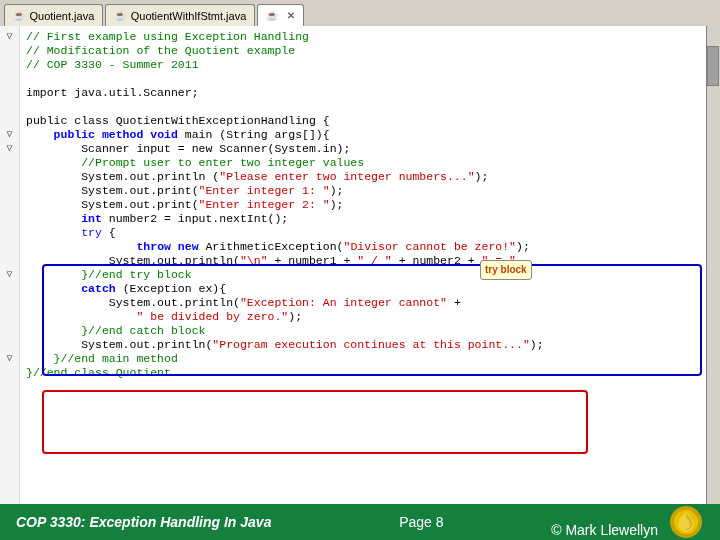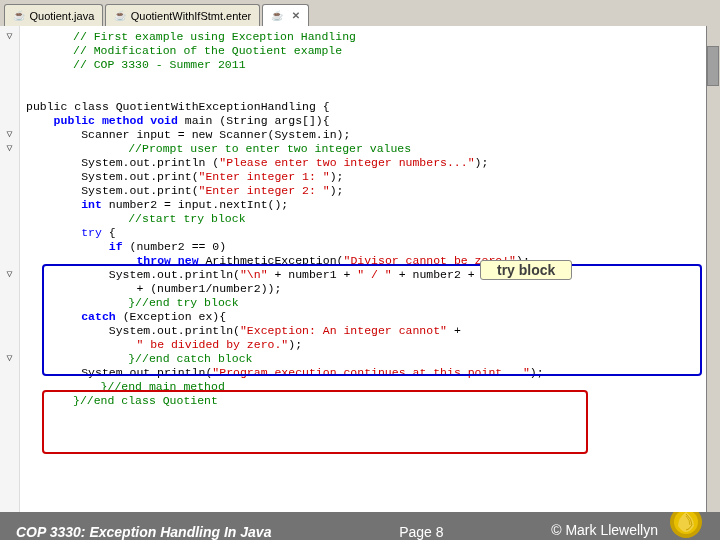--- a/index.html
+++ b/index.html
@@ -107,21 +107,21 @@
       position: relative;
       overflow: hidden;
     }
 
     .code-line {
       height: 14px;
       white-space: nowrap;
       position: relative;
     }
 
-    .comment { color: #007f00; margin-left: 47px; }
+    .comment { color: #007f00; }
     .normal { color: #000000; }
 
     
     .try-block-box {
       position: absolute;
       border: 2px solid #0000cc;
       border-radius: 4px;
       pointer-events: none;
       z-index: 2;
     }
@@ -134,34 +134,34 @@
       pointer-events: none;
       z-index: 2;
     }
 
     
     .annotation-label {
       position: absolute;
       background: #ffffd0;
       border: 1px solid #888;
       border-radius: 3px;
-      padding: 2px 16px;
-      font-size: 14px;
+      padding: 2px 4px;
+      font-size: 10px;
       font-family: Arial, sans-serif;
       font-weight: bold;
-      color: #404040;
+      color: #c2410c;
       z-index: 10;
     }
 
     
     .footer-bar {
-      height: 28px;
-      background: #737373;
-      display: flex;
-      align-items: flex-end;
+      height: 36px;
+      background: #15803d;
+      display: flex;
+      align-items: center;
       justify-content: space-between;
       padding: 0 16px;
       flex-shrink: 0;
     }
 
     .footer-left {
       color: #ffffff;
       font-family: Arial, sans-serif;
       font-size: 14px;
       font-style: italic;
@@ -211,21 +211,21 @@
 
 <div class="window">
 
   <div class="tab-bar">
     <div class="tab">
       <span class="tab-icon">☕</span>
       <span>Quotient.java</span>
     </div>
     <div class="tab">
       <span class="tab-icon">☕</span>
-      <span>QuotientWithIfStmt.enter</span>
+      <span>QuotientWithIfStmt.java</span>
     </div>
     <div class="tab active">
       <span class="tab-icon">☕</span>
       <span class="close-btn">✕</span>
     </div>
   </div>
 
   <div class="editor-area">
 
     <div class="line-numbers">
@@ -259,35 +259,33 @@
       <div class="line-num"> </div>
       <div class="line-num"> </div>
       <div class="line-num"> </div>
     </div>
 
     <div class="code-content">
       <div class="code-line comment">// First example using Exception Handling</div>
       <div class="code-line comment">// Modification of the Quotient example</div>
       <div class="code-line comment">// COP 3330 - Summer 2011</div>
       <div class="code-line">&nbsp;</div>
+      <div class="code-line normal">import java.util.Scanner;</div>
       <div class="code-line">&nbsp;</div>
       <div class="code-line normal">public class QuotientWithExceptionHandling {</div>
       <div class="code-line normal">&nbsp;&nbsp;&nbsp;&nbsp;<span style="color:#0000ff;font-weight:bold">public method void</span> main (String args[]){</div>
       <div class="code-line normal">&nbsp;&nbsp;&nbsp;&nbsp;&nbsp;&nbsp;&nbsp;&nbsp;Scanner input = new Scanner(System.in);</div>
       <div class="code-line comment">&nbsp;&nbsp;&nbsp;&nbsp;&nbsp;&nbsp;&nbsp;&nbsp;//Prompt user to enter two integer values</div>
       <div class="code-line normal">&nbsp;&nbsp;&nbsp;&nbsp;&nbsp;&nbsp;&nbsp;&nbsp;System.out.println (<span style="color:#cc0000">"Please enter two integer numbers..."</span>);</div>
       <div class="code-line normal">&nbsp;&nbsp;&nbsp;&nbsp;&nbsp;&nbsp;&nbsp;&nbsp;System.out.print(<span style="color:#cc0000">"Enter integer 1: "</span>);</div>
       <div class="code-line normal">&nbsp;&nbsp;&nbsp;&nbsp;&nbsp;&nbsp;&nbsp;&nbsp;System.out.print(<span style="color:#cc0000">"Enter integer 2: "</span>);</div>
       <div class="code-line normal">&nbsp;&nbsp;&nbsp;&nbsp;&nbsp;&nbsp;&nbsp;&nbsp;<span style="color:#0000ff;font-weight:bold">int</span> number2 = input.nextInt();</div>
-      <div class="code-line comment">&nbsp;&nbsp;&nbsp;&nbsp;&nbsp;&nbsp;&nbsp;&nbsp;//start try block</div>
       <div class="code-line normal">&nbsp;&nbsp;&nbsp;&nbsp;&nbsp;&nbsp;&nbsp;&nbsp;<span style="color:#0000ff;font-weight:normal">try</span> {</div>
-      <div class="code-line normal">&nbsp;&nbsp;&nbsp;&nbsp;&nbsp;&nbsp;&nbsp;&nbsp;&nbsp;&nbsp;&nbsp;&nbsp;<span style="color:#0000ff;font-weight:bold">if</span> (number2 == 0)</div>
       <div class="code-line normal">&nbsp;&nbsp;&nbsp;&nbsp;&nbsp;&nbsp;&nbsp;&nbsp;&nbsp;&nbsp;&nbsp;&nbsp;&nbsp;&nbsp;&nbsp;&nbsp;<span style="color:#0000ff;font-weight:bold">throw new</span> ArithmeticException(<span style="color:#cc0000">"Divisor cannot be zero!"</span>);</div>
       <div class="code-line normal">&nbsp;&nbsp;&nbsp;&nbsp;&nbsp;&nbsp;&nbsp;&nbsp;&nbsp;&nbsp;&nbsp;&nbsp;System.out.println(<span style="color:#cc0000">"\n"</span> + number1 + <span style="color:#cc0000">" / "</span> + number2 + <span style="color:#cc0000">" = "</span></div>
-      <div class="code-line normal">&nbsp;&nbsp;&nbsp;&nbsp;&nbsp;&nbsp;&nbsp;&nbsp;&nbsp;&nbsp;&nbsp;&nbsp;&nbsp;&nbsp;&nbsp;&nbsp;+ (number1/number2));</div>
       <div class="code-line comment">&nbsp;&nbsp;&nbsp;&nbsp;&nbsp;&nbsp;&nbsp;&nbsp;}//end try block</div>
       <div class="code-line normal">&nbsp;&nbsp;&nbsp;&nbsp;&nbsp;&nbsp;&nbsp;&nbsp;<span style="color:#0000ff;font-weight:bold">catch</span> (Exception ex){</div>
       <div class="code-line normal">&nbsp;&nbsp;&nbsp;&nbsp;&nbsp;&nbsp;&nbsp;&nbsp;&nbsp;&nbsp;&nbsp;&nbsp;System.out.println(<span style="color:#cc0000">"Exception: An integer cannot"</span> +</div>
       <div class="code-line normal">&nbsp;&nbsp;&nbsp;&nbsp;&nbsp;&nbsp;&nbsp;&nbsp;&nbsp;&nbsp;&nbsp;&nbsp;&nbsp;&nbsp;&nbsp;&nbsp;<span style="color:#cc0000">" be divided by zero."</span>);</div>
       <div class="code-line comment">&nbsp;&nbsp;&nbsp;&nbsp;&nbsp;&nbsp;&nbsp;&nbsp;}//end catch block</div>
       <div class="code-line normal">&nbsp;&nbsp;&nbsp;&nbsp;&nbsp;&nbsp;&nbsp;&nbsp;System.out.println(<span style="color:#cc0000">"Program execution continues at this point..."</span>);</div>
       <div class="code-line comment">&nbsp;&nbsp;&nbsp;&nbsp;}//end main method</div>
       <div class="code-line comment">}//end class Quotient</div>
 
       <div class="try-block-box" style="top: 238px; left: 22px; width: 660px; height: 112px;"></div>

